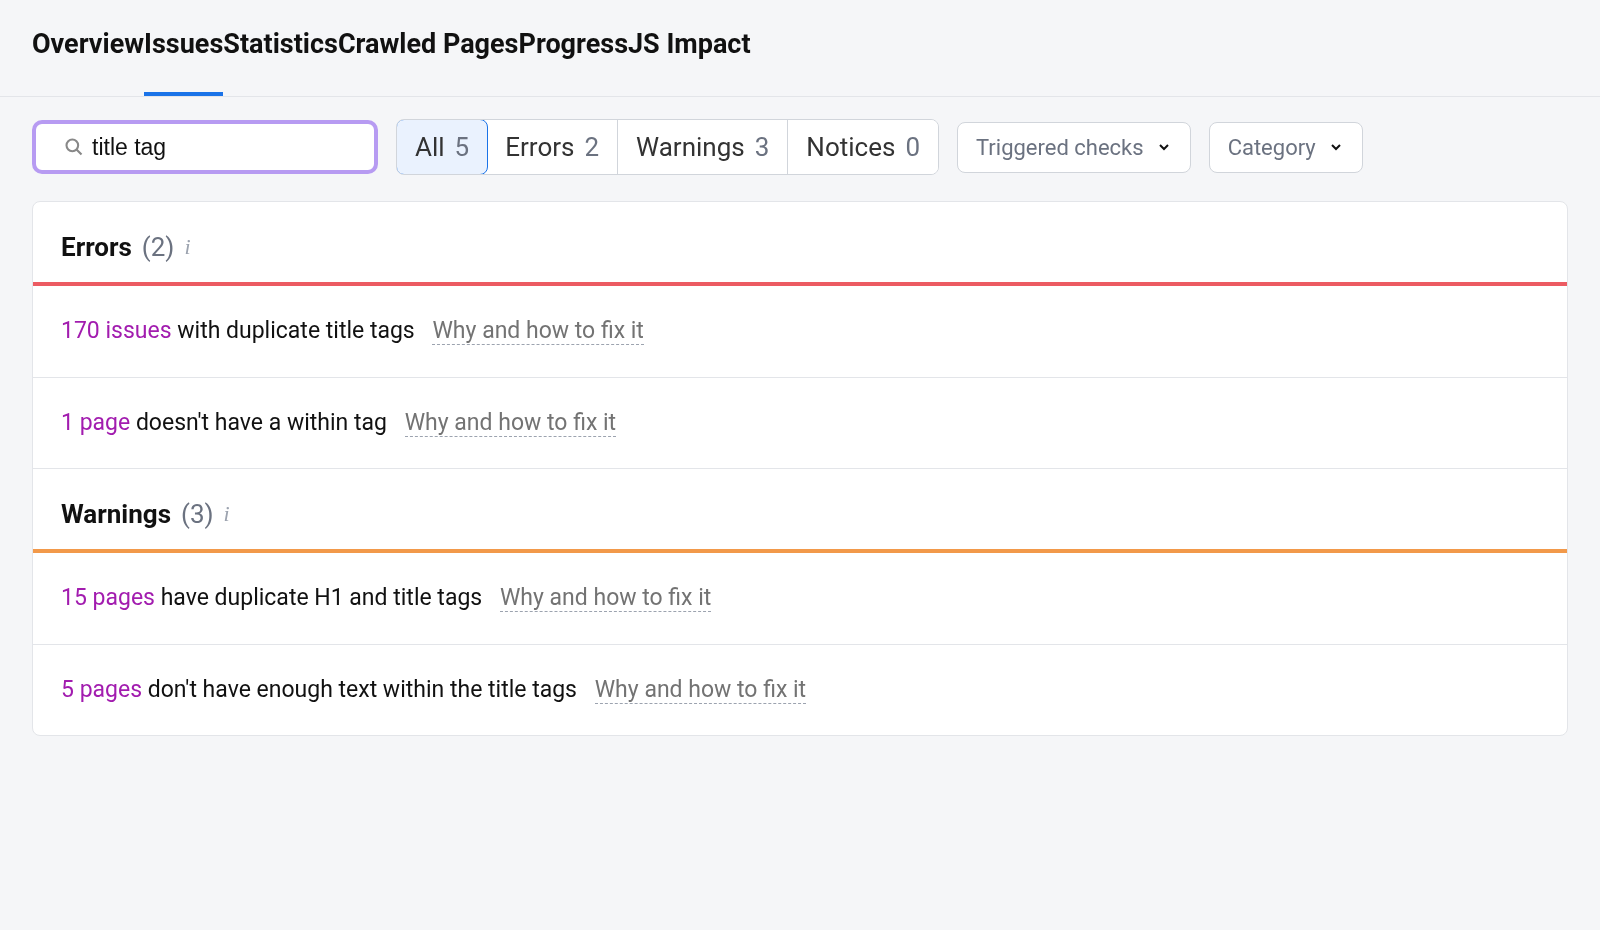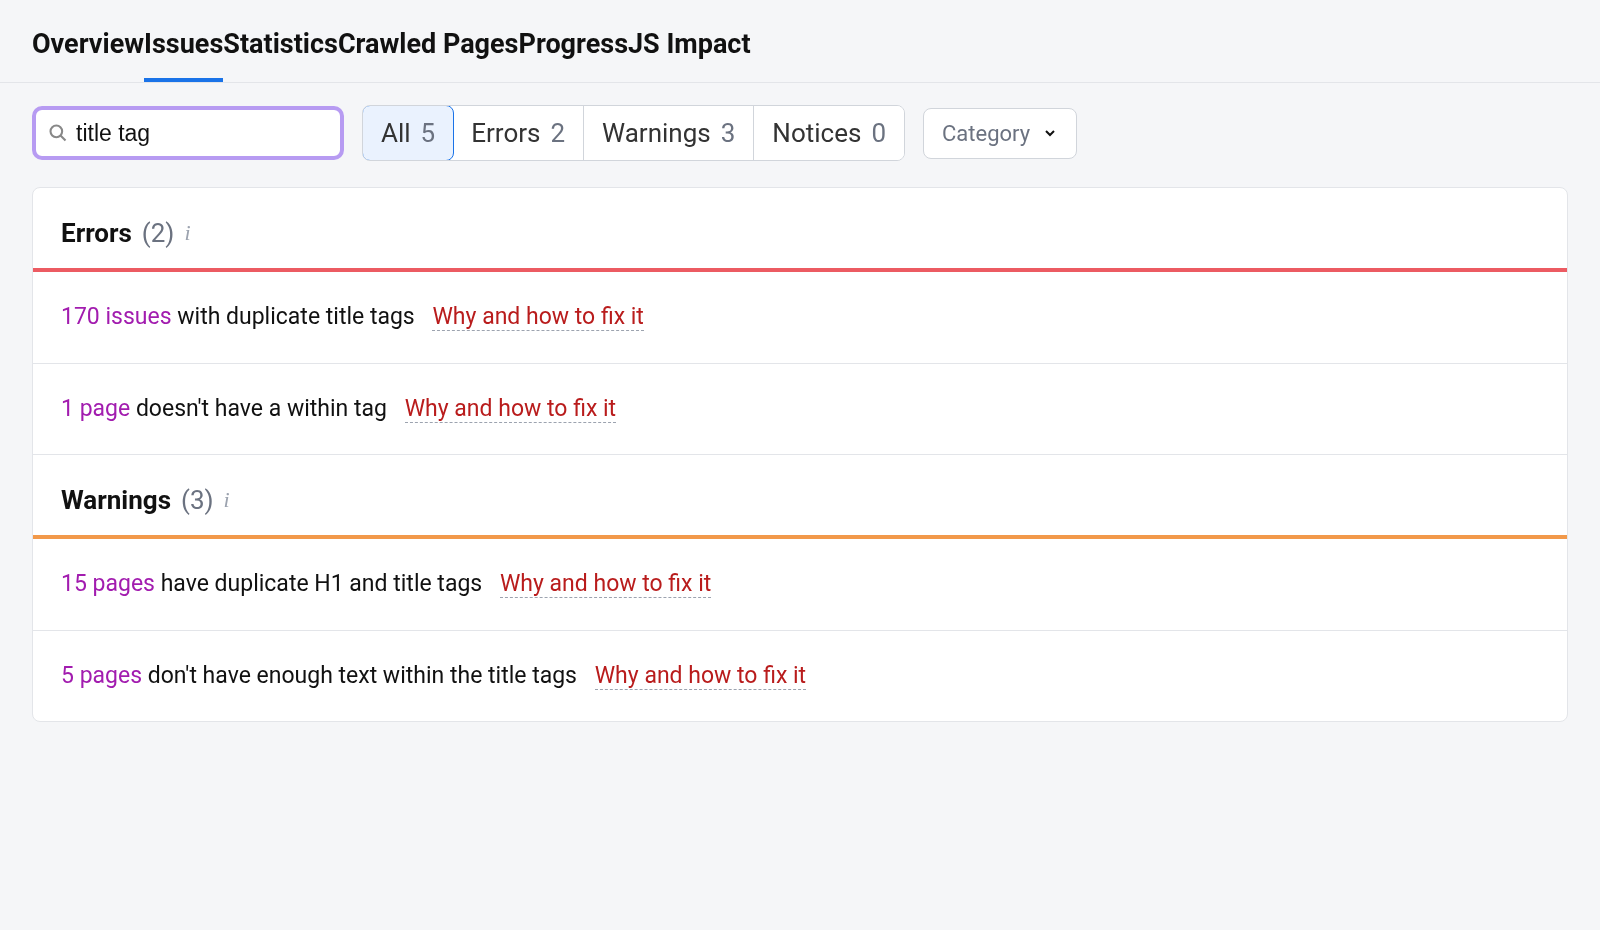--- a/index.html
+++ b/index.html
@@ -18,37 +18,37 @@
   .tab {
     font-size: 27px;
     font-weight: 700;
     color: #111;
     padding-bottom: 22px;
     cursor: pointer;
     white-space: nowrap;
   }
   .tab.active {
     border-bottom: 4px solid #1a73e8;
-    padding-bottom: 18px;
+    padding-bottom: 32px;
   }
   .filter-row {
     display: flex;
     align-items: center;
     gap: 18px;
     padding: 22px 32px 26px 32px;
     flex-wrap: wrap;
   }
   .search-wrap {
     display: flex;
     align-items: center;
     border: 4px solid #b79bf2;
     border-radius: 10px;
     background: #fff;
-    padding: 6px 12px;
-    width: 312px;
+    padding: 6px 28px;
+    width: 346px;
     height: 54px;
   }
   .search-icon, .clear-icon {
     display: flex;
     align-items: center;
     justify-content: center;
     color: #888;
   }
   .search-input {
     flex: 1;
@@ -133,21 +133,21 @@
   .divider-orange { height: 4px; background: #f2994a; }
   .issue-row {
     padding: 28px 28px;
     border-bottom: 1px solid #e3e5e9;
     font-size: 23px;
     line-height: 1.5;
   }
   .issue-row:last-child { border-bottom: none; }
   .link-blue { color: #a21caf; cursor: pointer; }
   .link-fix {
-    color: #b91c1c;
+    color: #737373;
     border-bottom: 1px dashed #9ca3af;
     cursor: pointer;
     margin-left: 12px;
   }
   svg { display: block; }
 </style>
 </head>
 <body>
 
 <div class="tabs">
@@ -188,20 +188,28 @@
     <div class="seg">
       <span>Warnings</span>
       <span class="count">3</span>
     </div>
     <div class="seg">
       <span>Notices</span>
       <span class="count">0</span>
     </div>
   </div>
 
+  <div class="dropdown-btn">
+    <span>Triggered checks</span>
+    <span class="chev">
+      <svg width="16" height="16" viewBox="0 0 24 24" fill="none" stroke="currentColor" stroke-width="3">
+          <polyline points="6 9 12 15 18 9"></polyline>
+        </svg>
+    </span>
+  </div>
 
   <div class="dropdown-btn">
     <span>Category</span>
     <span class="chev">
       <svg width="16" height="16" viewBox="0 0 24 24" fill="none" stroke="currentColor" stroke-width="3">
           <polyline points="6 9 12 15 18 9"></polyline>
         </svg>
     </span>
   </div>
 </div>

